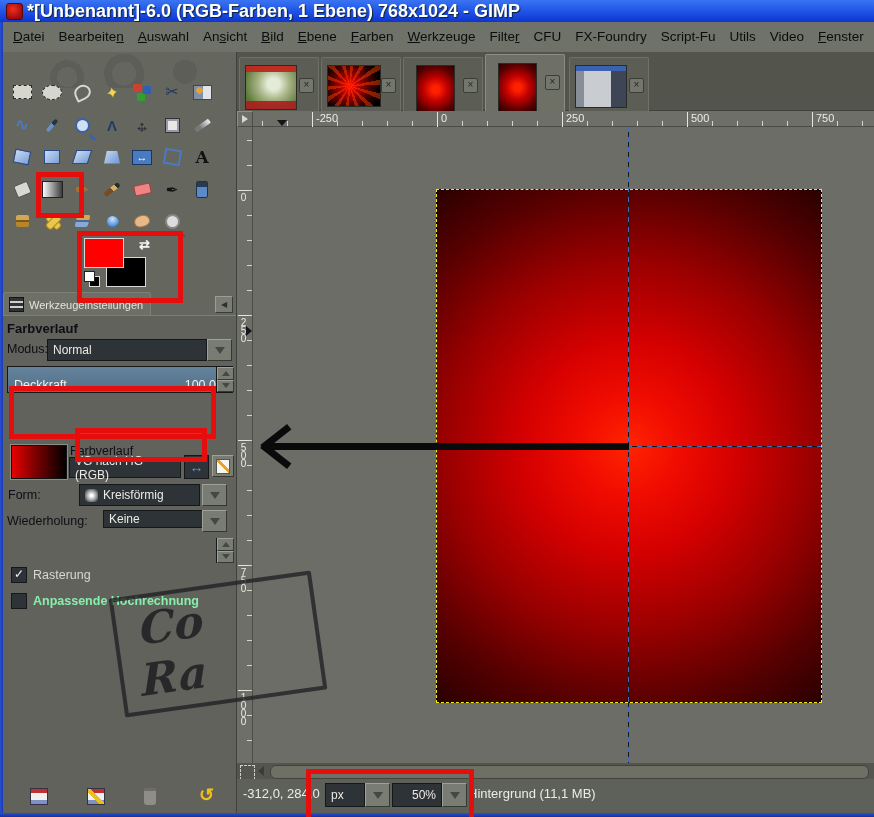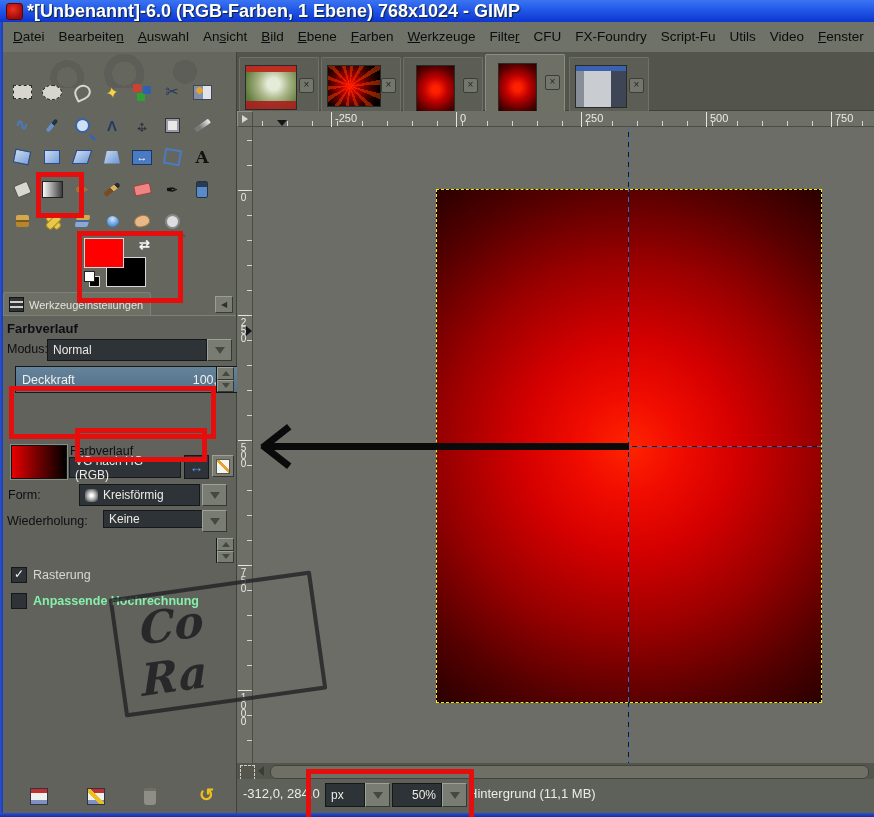--- a/index.html
+++ b/index.html
@@ -143,21 +143,21 @@
   .th-shot{width:50px;height:41px;background:
      linear-gradient(180deg,#3a62b0 0 12%,rgba(0,0,0,0) 12%),
      linear-gradient(90deg,#888e98 0 16%,#c9cdd1 16% 70%,#3e4656 70%);}
 
   
   #ruler-corner{left:237px;top:111px;width:16px;height:16px;background:#6e7067;border:1px solid #8e9187;border-right-color:#4a4d44;border-bottom-color:#4a4d44;box-sizing:border-box;}
   #ruler-corner .tri{width:0;height:0;border-top:4px solid transparent;border-bottom:4px solid transparent;border-left:6px solid #d8d8d2;margin:3px 0 0 4px;}
   #hruler{left:253px;top:111px;width:621px;height:16px;background:#6e7067;border-bottom:1px solid #4a4d45;box-sizing:border-box;
      background-image:repeating-linear-gradient(90deg,#d4d4d0 0 1px,transparent 1px 25px);
      background-size:2000px 5px;background-position:9px bottom;background-repeat:no-repeat;}
-  .hlab{position:absolute;top:1px;height:20px;border-left:1px solid #e4e4e0;padding-left:3px;font-size:11px;color:#eceae6;line-height:13px;margin-left:19px;}
+  .hlab{position:absolute;top:1px;height:20px;border-left:1px solid #e4e4e0;padding-left:3px;font-size:11px;color:#eceae6;line-height:13px;}
   #vruler{left:237px;top:127px;width:16px;height:636px;background:#6e7067;border-right:1px solid #4a4d45;box-sizing:border-box;
      background-image:repeating-linear-gradient(180deg,#d4d4d0 0 1px,transparent 1px 25px);
      background-size:5px 2000px;background-position:right 13px;background-repeat:no-repeat;}
   .vlab{position:absolute;left:1px;border-top:1px solid #e4e4e0;padding-top:1px;font-size:10px;color:#eceae6;
      writing-mode:vertical-lr;text-orientation:upright;letter-spacing:-3px;line-height:11px;}
   #hmarker{left:277px;top:120px;width:0;height:0;border-left:5px solid transparent;border-right:5px solid transparent;border-top:6px solid #14141a;}
   #vmarker{left:246px;top:326px;width:0;height:0;border-top:5px solid transparent;border-bottom:5px solid transparent;border-left:6px solid #14141a;}
 
   
   #viewport{left:253px;top:127px;width:621px;height:636px;background:#6b6d66;}
@@ -355,21 +355,21 @@
 
     <div id="options" class="abs">
       <div class="opt-heading" style="left:4px;top:5px;">Farbverlauf</div>
 
       <div class="opt-label" style="left:4px;top:26px;">Modus:</div>
       <div class="dfield" style="left:44px;top:23px;width:160px;height:22px;">Normal</div>
       <div class="dbtn" style="left:204px;top:23px;height:22px;">
           <div class="tri"></div>
         </div>
 
-      <div class="slider" style="left:12px;top:50px;width:226px;height:27px;background:linear-gradient(180deg,#66839c,#53708a);">
+      <div class="slider" style="left:4px;top:50px;width:226px;height:27px;background:linear-gradient(180deg,#66839c,#53708a);align-items:flex-end;">
         <span>Deckkraft</span>
         <span style="margin-right:10px;">100,0</span>
       </div>
       <div class="spin" style="left:213px;top:51px;height:25px;">
           <div>
             <span class="tu"></span>
           </div>
           <div>
             <span class="td"></span>
           </div>

